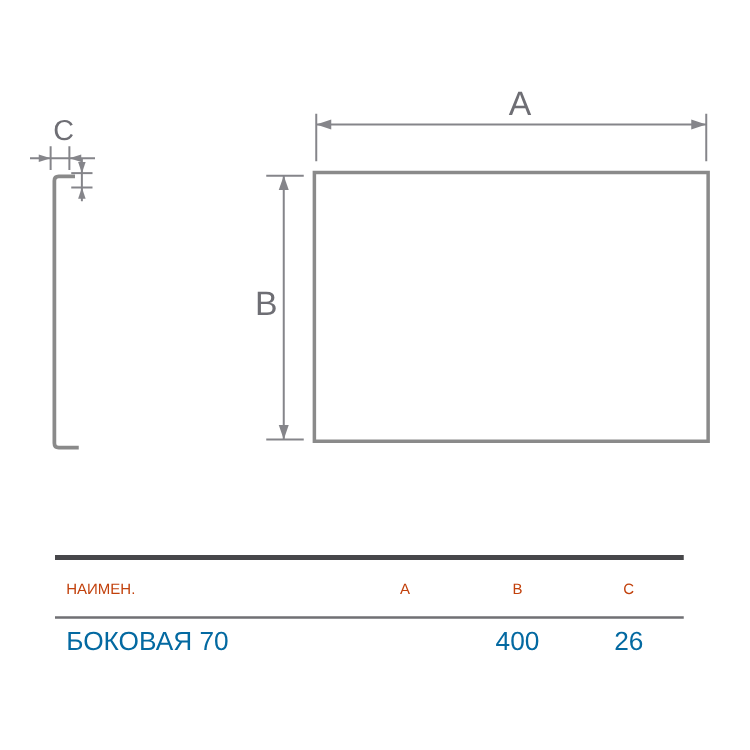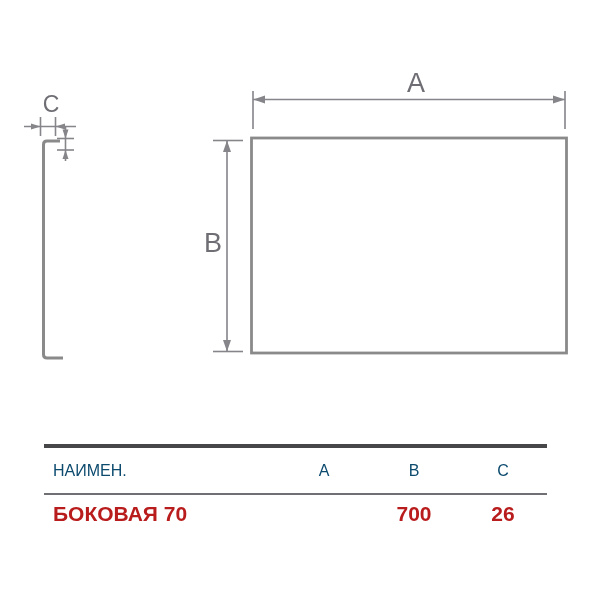--- a/index.html
+++ b/index.html
@@ -19,28 +19,27 @@
   .spec-table{
     position:absolute;
     left:44px;top:444px;width:503px;
     border-top:4px solid #47474a;
     color:#55555b;
   }
   .spec-row{display:flex;align-items:center;}
   .spec-row.head{
     height:45px;
     border-bottom:2px solid #707074;
-    font-size:16px;
-    color:#0c4a6e;
+    font-size:12px;
+    color:#c2410c;
   }
   .spec-row.body{
     height:38px;
     font-size:21px;
-    color:#b91c1c;
-    font-weight:bold;
+    color:#0369a1;
   }
   .cell-name{flex:1 1 auto;padding-left:9px;text-align:left;}
   .cell-val{flex:0 0 90px;text-align:center;}
   .cell-val.last{flex:0 0 88px;}
 </style>
 </head>
 <body>
 
 <div class="canvas">
 
@@ -91,18 +90,18 @@
 
   <div class="spec-table">
     <div class="spec-row head">
       <div class="cell-name">НАИМЕН.</div>
       <div class="cell-val">A</div>
       <div class="cell-val">B</div>
       <div class="cell-val last">C</div>
     </div>
     <div class="spec-row body">
       <div class="cell-name">БОКОВАЯ 70</div>
-      <div class="cell-val">700</div>
+      <div class="cell-val">400</div>
       <div class="cell-val last">26</div>
     </div>
   </div>
 
 </div>
 
 </body></html>

